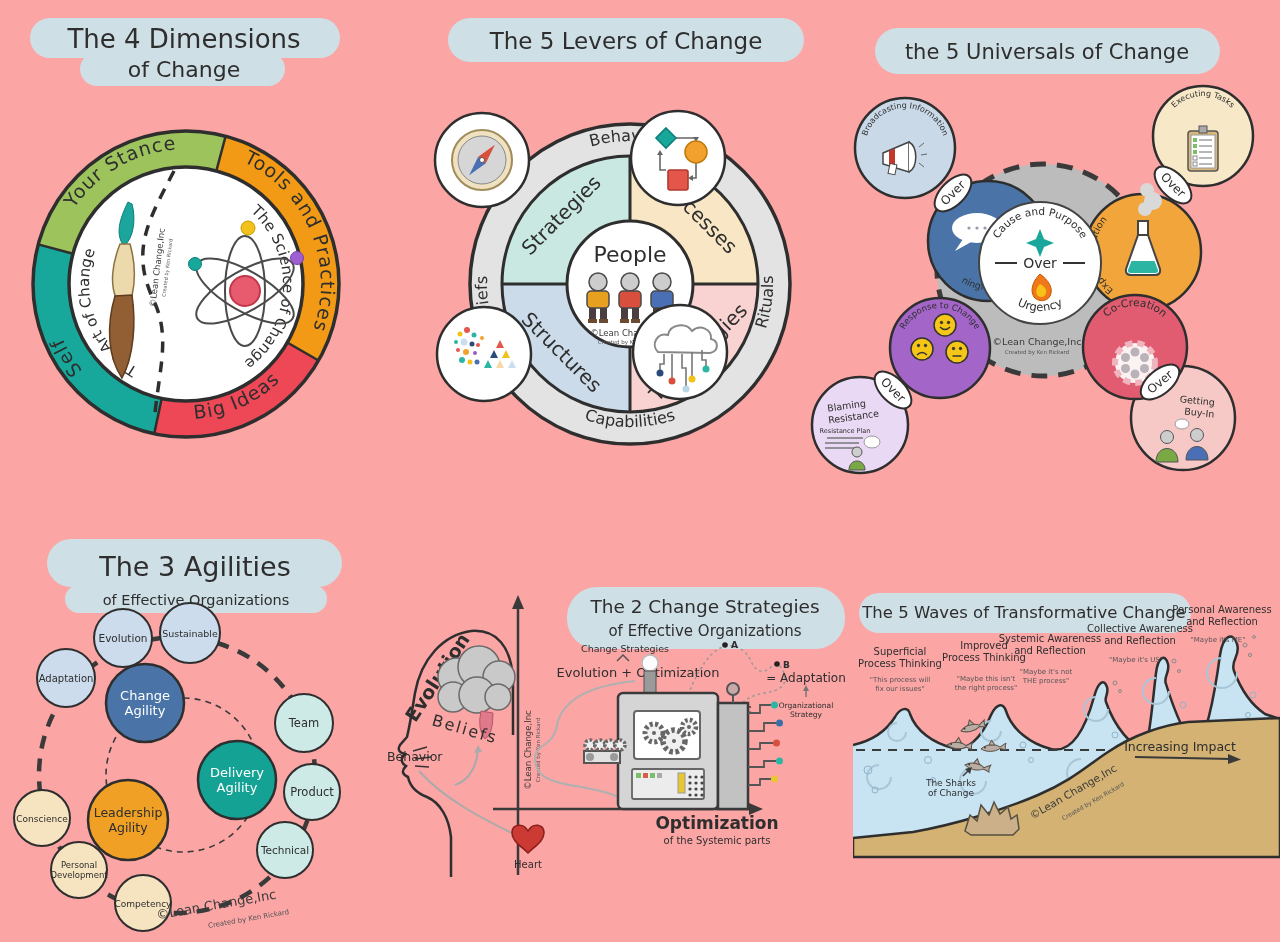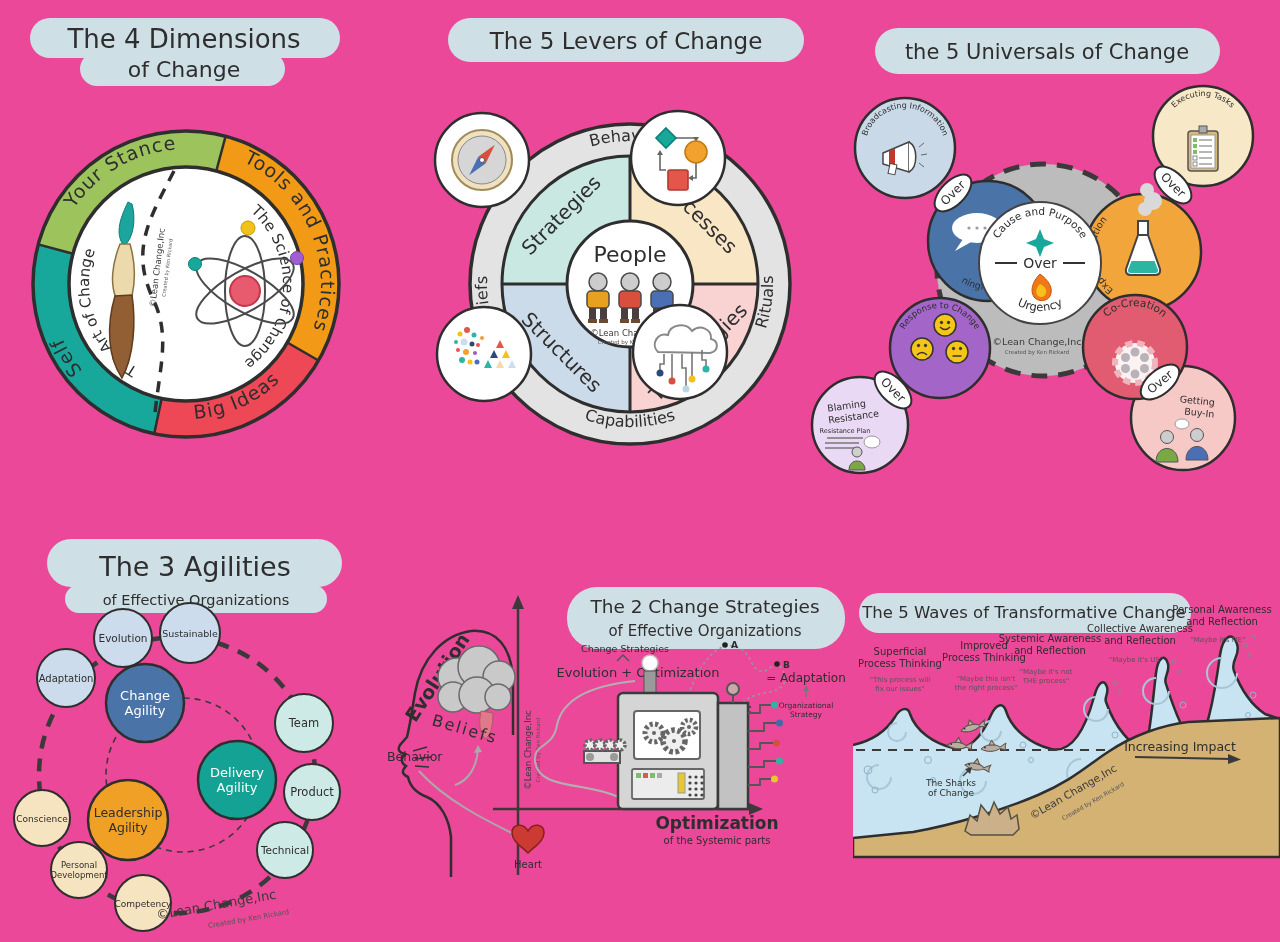--- a/index.html
+++ b/index.html
@@ -1,16 +1,16 @@
 <!DOCTYPE html>
 <html><head>
 <meta charset="utf-8">
 <style>
   html,body{margin:0;padding:0;background:#fff}
-  #canvas{position:relative;width:1280px;height:942px;background:#ec4899;overflow:hidden;font-family:"DejaVu Sans",sans-serif}
+  #canvas{position:relative;width:1280px;height:942px;background:#fca5a5;overflow:hidden;font-family:"DejaVu Sans",sans-serif}
   .dg{position:absolute}
   text{font-family:"DejaVu Sans",sans-serif;fill:#2e2e2e}
   .c{text-anchor:middle}
   .w{fill:#fff}
   .q{fill:#555}
   .cr{fill:#3a3a3a}
 </style>
 </head>
 <body>
 

